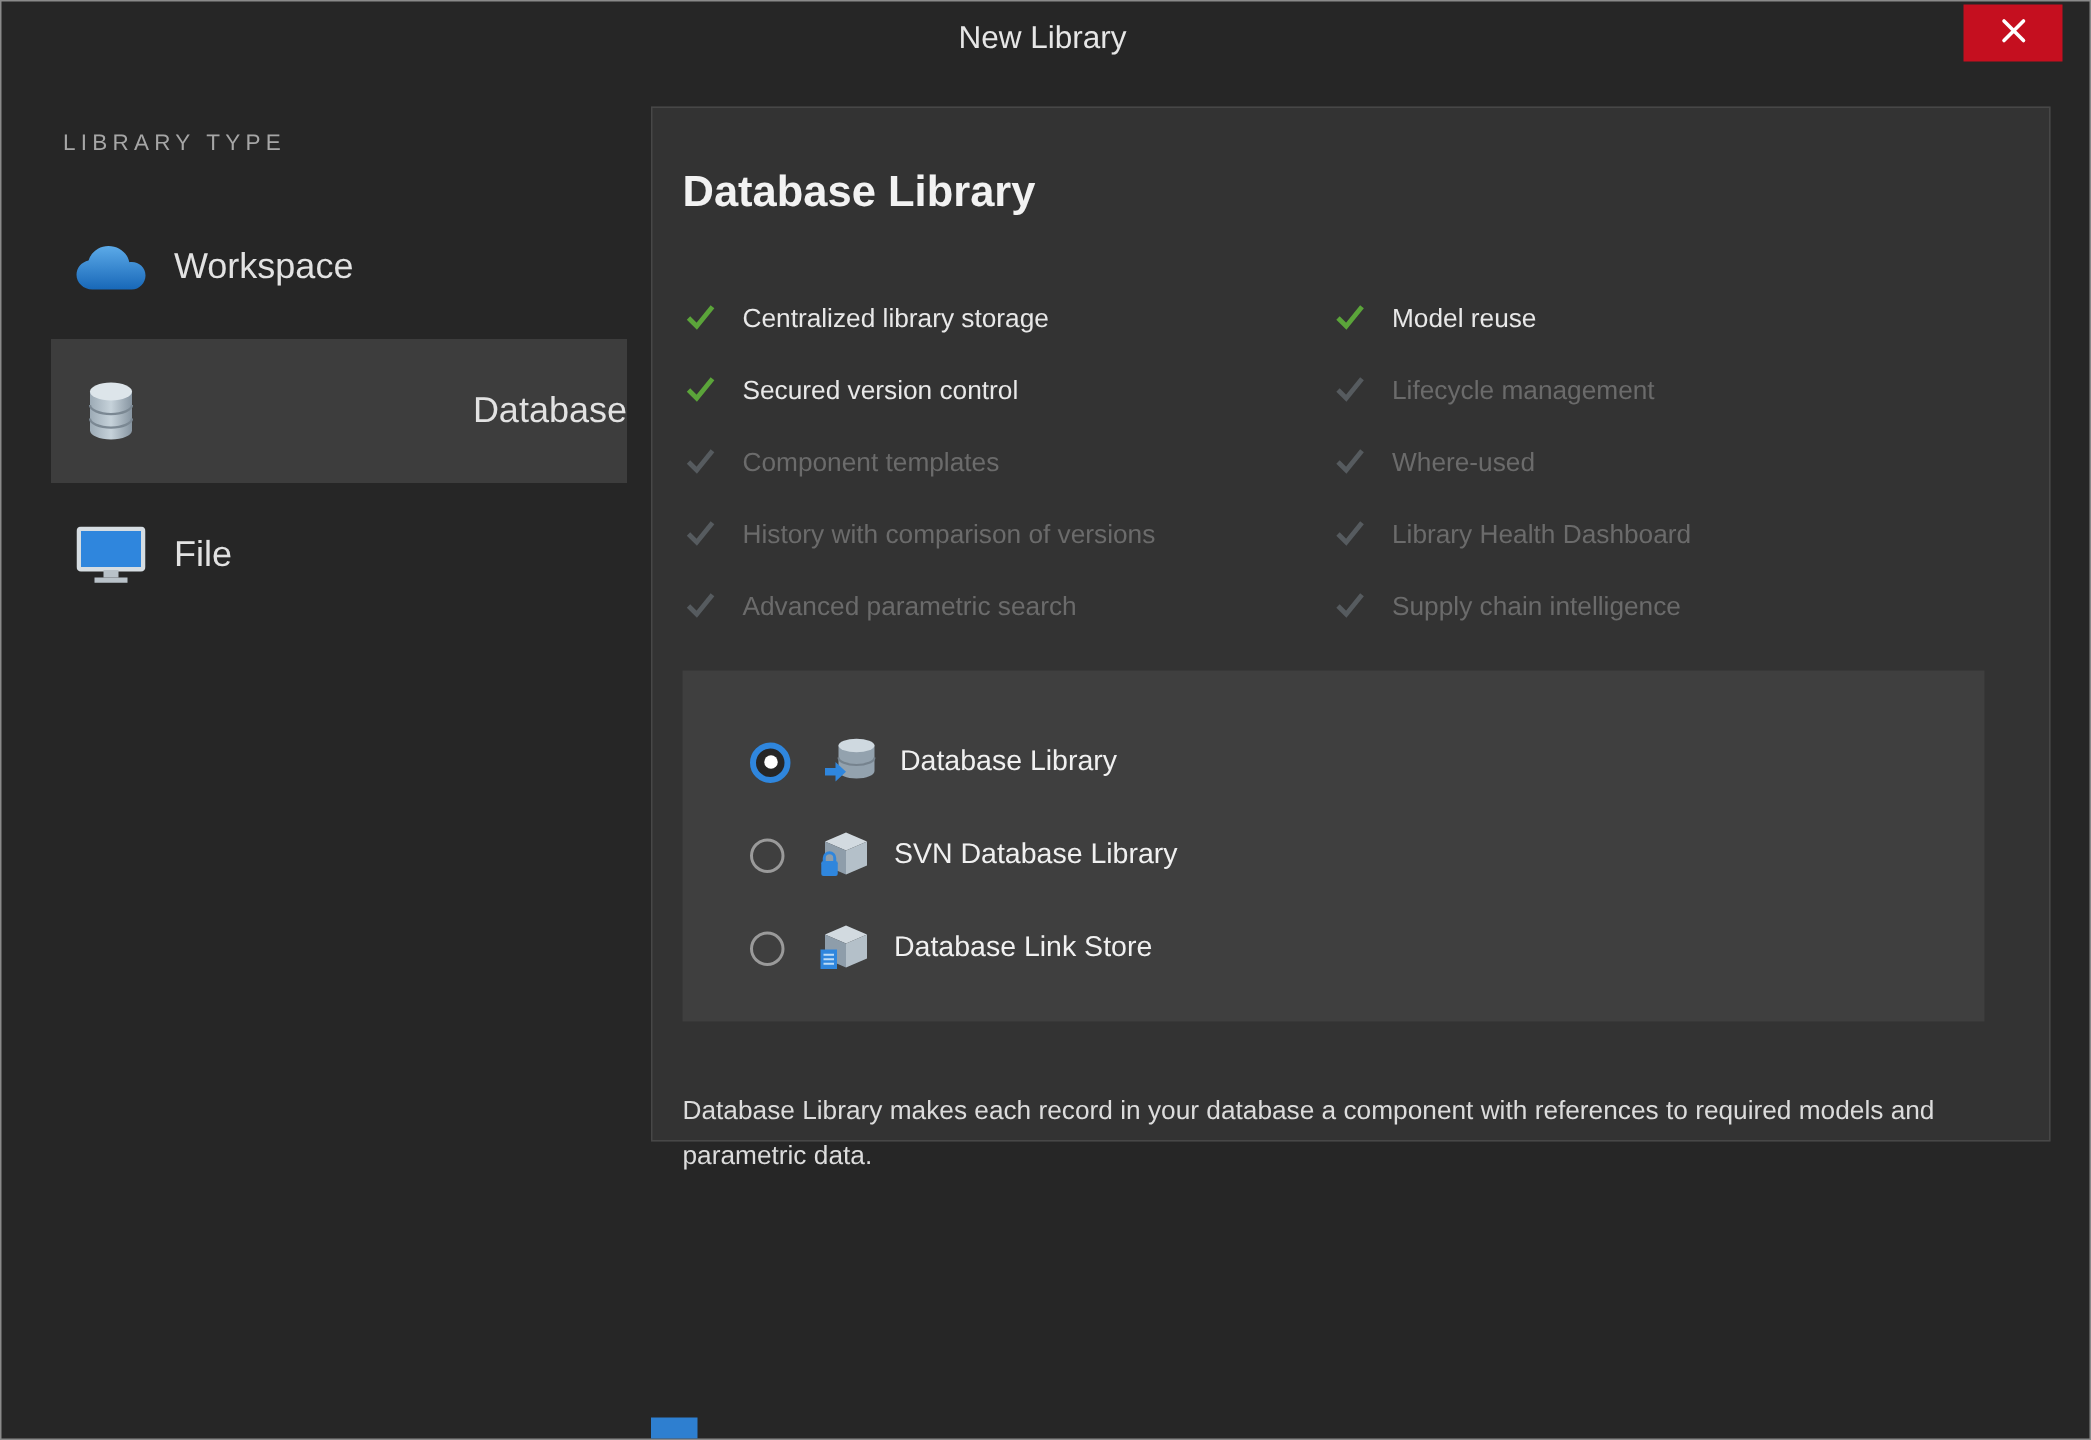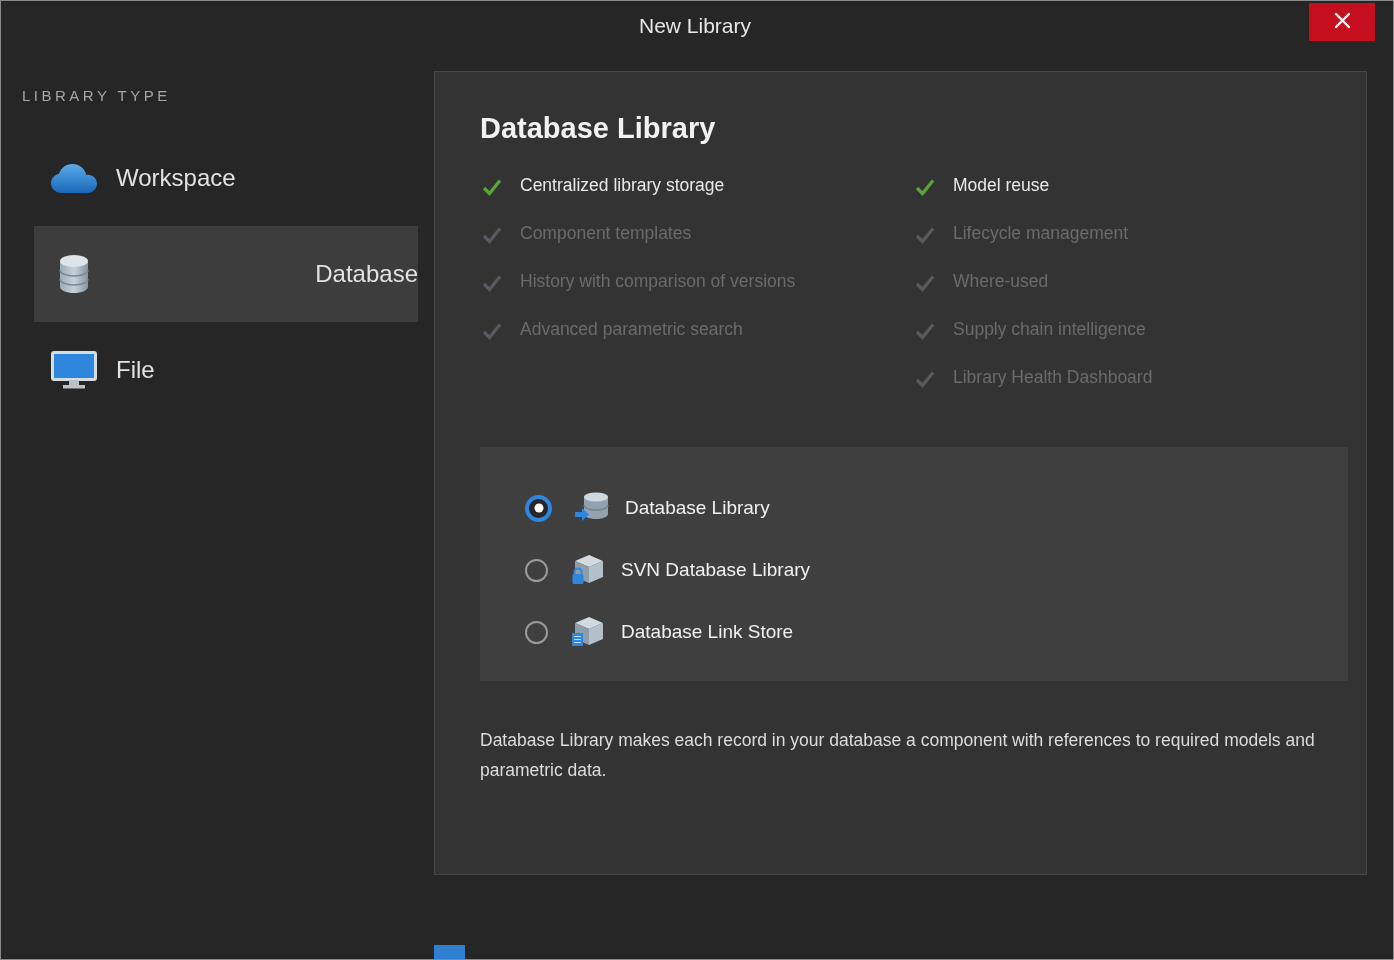--- a/index.html
+++ b/index.html
@@ -19,47 +19,47 @@
   }
   .dialog-title { color:#e6e6e6; font-size:21px; }
   .close-btn {
     position:absolute; top:2px; right:14px; width:66px; height:38px;
     background:#c50f1f; border:none; cursor:pointer;
     display:flex; align-items:center; justify-content:center;
   }
   
   .sidebar { position:absolute; left:1px; top:50px; width:416px; }
   .sidebar-header {
-    margin:36px 0 26px 20px; color:#a6a6a6;
+    margin:36px 0 26px 40px; color:#a6a6a6;
     font-size:15px; letter-spacing:3.5px;
   }
   .sidebar-item {
     display:flex; align-items:center; height:96px;
     margin-left:32px; width:384px; padding-left:14px; cursor:pointer;
   }
   .sidebar-item.selected { background:#3d3d3d;justify-content:space-between; }
   .side-icon {
     width:52px; margin-right:16px; flex:none;
     display:flex; align-items:center; justify-content:center;
   }
   .sidebar-item .side-label { color:#e2e2e2; font-size:24px; }
   
   .main-panel {
-    position:absolute; left:433px; top:70px; width:933px; height:804px;
+    position:absolute; left:433px; top:70px; width:933px; height:690px;
     background:#333333; border:1px solid #474747;
-    padding:40px 32px 0 45px;
+    padding:40px 32px 0 20px;
   }
   .page-title { color:#f2f2f2; font-size:29px; font-weight:600; margin-bottom:30px; }
   .desc {
     color:#d9d9d9; font-size:17.5px; line-height:30px;
     max-width:830px; margin-bottom:28px;
   }
   .link { color:#4f9cd8; text-decoration:none; cursor:pointer; margin-left:5px; }
   .features { display:grid; grid-template-columns:433px auto; margin-bottom:32px; }
-  .feature { display:flex; align-items:flex-start; height:48px; }
+  .feature { display:flex; align-items:flex-end; height:48px; }
   .check {
     width:24px; height:24px; margin-right:16px; flex:none;
     display:flex; align-items:center; justify-content:center;
   }
   .feature.enabled  .feature-label { color:#e8e8e8; }
   .feature.enabled  .check { color:#5ba43a; }
   .feature.disabled .feature-label { color:#6b6b6b; }
   .feature.disabled .check { color:#565b5f; }
   .feature-label { font-size:17.5px; }
   
@@ -160,20 +160,28 @@
     <div class="features">
       <div class="col">
         <div class="feature enabled">
           <span class="check">
               <svg width="22" height="22" viewBox="0 0 22 22">
                 <path d="M3 12l5.5 5.5L19 4.5" fill="none" stroke="currentColor" stroke-width="3.2"></path>
               </svg>
             </span>
           <span class="feature-label">Centralized library storage</span>
         </div>
+        <div class="feature enabled">
+          <span class="check">
+              <svg width="22" height="22" viewBox="0 0 22 22">
+                <path d="M3 12l5.5 5.5L19 4.5" fill="none" stroke="currentColor" stroke-width="3.2"></path>
+              </svg>
+            </span>
+          <span class="feature-label">Secured version control</span>
+        </div>
         <div class="feature disabled">
           <span class="check">
               <svg width="22" height="22" viewBox="0 0 22 22">
                 <path d="M3 12l5.5 5.5L19 4.5" fill="none" stroke="currentColor" stroke-width="3.2"></path>
               </svg>
             </span>
           <span class="feature-label">Component templates</span>
         </div>
         <div class="feature disabled">
           <span class="check">
@@ -216,29 +224,29 @@
               </svg>
             </span>
           <span class="feature-label">Where-used</span>
         </div>
         <div class="feature disabled">
           <span class="check">
               <svg width="22" height="22" viewBox="0 0 22 22">
                 <path d="M3 12l5.5 5.5L19 4.5" fill="none" stroke="currentColor" stroke-width="3.2"></path>
               </svg>
             </span>
+          <span class="feature-label">Library Health Dashboard</span>
+        </div>
+        <div class="feature disabled">
+          <span class="check">
+              <svg width="22" height="22" viewBox="0 0 22 22">
+                <path d="M3 12l5.5 5.5L19 4.5" fill="none" stroke="currentColor" stroke-width="3.2"></path>
+              </svg>
+            </span>
           <span class="feature-label">Supply chain intelligence</span>
-        </div>
-        <div class="feature disabled">
-          <span class="check">
-              <svg width="22" height="22" viewBox="0 0 22 22">
-                <path d="M3 12l5.5 5.5L19 4.5" fill="none" stroke="currentColor" stroke-width="3.2"></path>
-              </svg>
-            </span>
-          <span class="feature-label">Library Health Dashboard</span>
         </div>
       </div>
     </div>
 
     <div class="options-panel">
 
       <label class="option-row">
         <span class="radio checked"></span>
         <span class="opt-icon">
           <svg width="36" height="32" viewBox="0 0 36 32">

